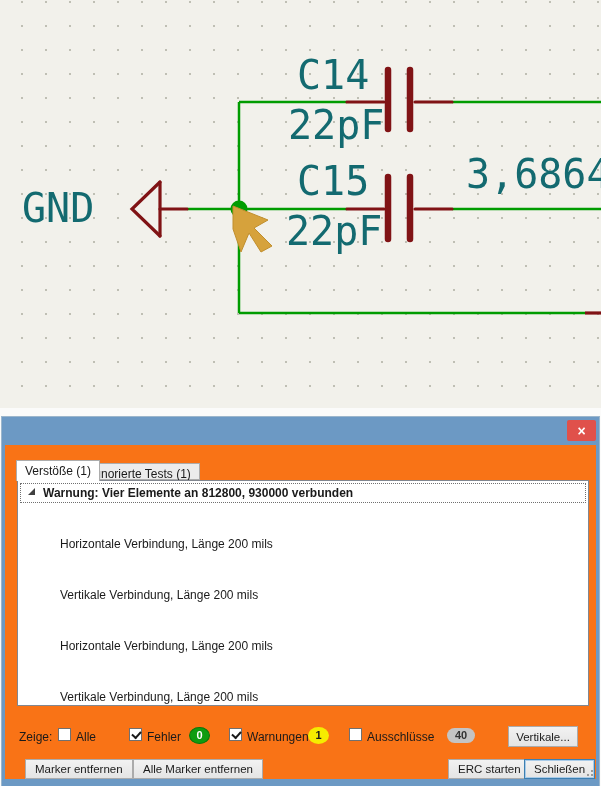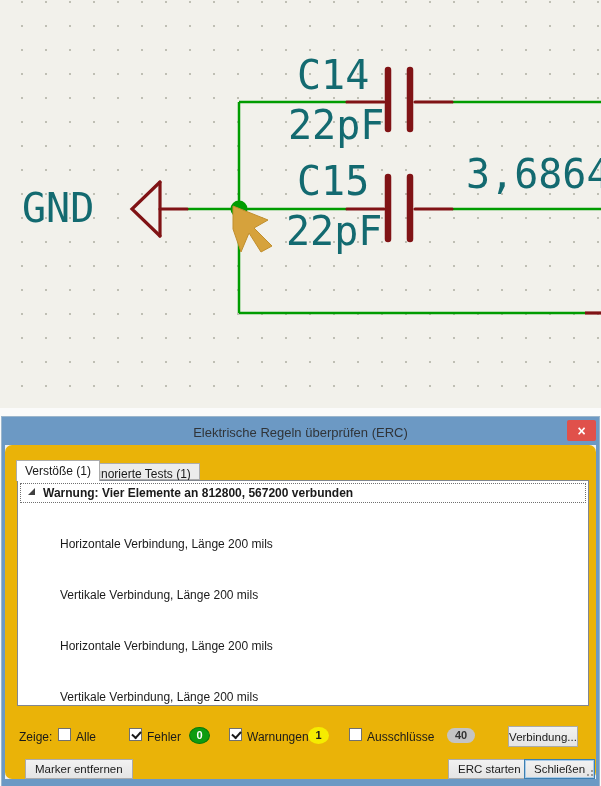--- a/index.html
+++ b/index.html
@@ -20,21 +20,21 @@
     border:3px solid #6C99C4;border-bottom-width:7px;
     box-shadow:0 0 0 1px #9CB6CC;}
   .titlebar{position:relative;height:25px;background:#6C99C4;
     display:flex;align-items:center;justify-content:center;}
   .titlebar .title{font-size:13px;color:#303438;}
   .close-btn{position:absolute;right:0px;top:0px;width:29px;height:21px;
     background:#E0514B;border-radius:2px;display:flex;align-items:center;justify-content:center;
     cursor:pointer;}
   .close-btn span{color:#fff;font-size:14px;font-weight:bold;line-height:1;}
 
-  .client{position:absolute;left:0;top:25px;right:0;bottom:0;background:#eab308;border-radius:7px;}
+  .client{position:absolute;left:0;top:25px;right:0;bottom:0;background:#f97316;}
 
   
   .tab{position:absolute;box-sizing:border-box;font-size:12px;color:#1a1a1a;
     padding:3px 8px 0 8px;border:1px solid #ACACAC;cursor:pointer;white-space:nowrap;}
   .tab-active{left:11px;top:15px;height:21px;background:#FFFFFF;border-bottom:none;z-index:3;}
   .tab-inactive{left:77px;top:18px;height:17px;background:#ECECEC;z-index:1;}
 
   
   .listbox{position:absolute;left:12px;top:35px;width:572px;height:226px;
     box-sizing:border-box;background:#FFFFFF;border:1px solid #828790;z-index:2;
@@ -125,37 +125,36 @@
       <text class="sch-text" x="297" y="195" font-size="40">C15</text>
       <text class="sch-text" x="286" y="245" font-size="40">22pF</text>
       <text class="sch-text" x="466" y="188" font-size="40">3,6864</text>
 
       <polygon points="233,206 268,220 254,228 272,246 261,252 249,233 241,252 233,229" fill="#D6A23C" stroke="#C08E2D" stroke-width="1"></polygon>
     </svg>
   </div>
 
   <div class="dialog">
     <div class="titlebar">
-      <span class="title">Elektrische Regeln überprüfen (ERC)</span>
       <div class="close-btn">
         <span>×</span>
       </div>
     </div>
 
     <div class="client">
 
       <div class="tab tab-active">Verstöße (1)</div>
       <div class="tab tab-inactive">Ignorierte Tests (1)</div>
 
       <div class="listbox">
         <div class="tree-header">
           <svg class="tri" viewBox="0 0 8 8">
             <polygon points="7,0 7,7 0,7" fill="#404040"></polygon>
           </svg>
-          <span>Warnung: Vier Elemente an 812800, 567200 verbunden</span>
+          <span>Warnung: Vier Elemente an 812800, 930000 verbunden</span>
         </div>
         <div class="tree-item">Horizontale Verbindung, Länge 200 mils</div>
         <div class="tree-item">Vertikale Verbindung, Länge 200 mils</div>
         <div class="tree-item">Horizontale Verbindung, Länge 200 mils</div>
         <div class="tree-item">Vertikale Verbindung, Länge 200 mils</div>
       </div>
 
       <span class="flt" style="left:14px;top:285px;">Zeige:</span>
 
       <div class="checkbox" style="left:53px;top:283px;"></div>
@@ -166,23 +165,24 @@
       <div class="badge badge-green" style="left:184px;top:282px;">0</div>
 
       <div class="checkbox checked" style="left:224px;top:283px;"></div>
       <span class="flt" style="left:242px;top:285px;">Warnungen</span>
       <div class="badge badge-yellow" style="left:303px;top:282px;">1</div>
 
       <div class="checkbox" style="left:344px;top:283px;"></div>
       <span class="flt" style="left:362px;top:285px;">Ausschlüsse</span>
       <div class="badge badge-gray" style="left:421px;top:283px;margin-left:21px;">40</div>
 
-      <button class="btn" style="left:503px;top:281px;width:70px;height:21px;">Verbindung...</button>
+      <button class="btn" style="left:503px;top:281px;width:70px;height:21px;">Vertikale...</button>
 
       <button class="btn" style="left:20px;top:314px;">Marker entfernen</button>
+      <button class="btn" style="left:128px;top:314px;">Alle Marker entfernen</button>
       <button class="btn" style="left:443px;top:314px;text-align:right;">ERC starten</button>
       <button class="btn btn-default" style="left:519px;top:314px;">Schließen</button>
 
       <div class="grip">
           <i></i>
           <i></i>
           <i></i>
         </div>
     </div>
   </div>

